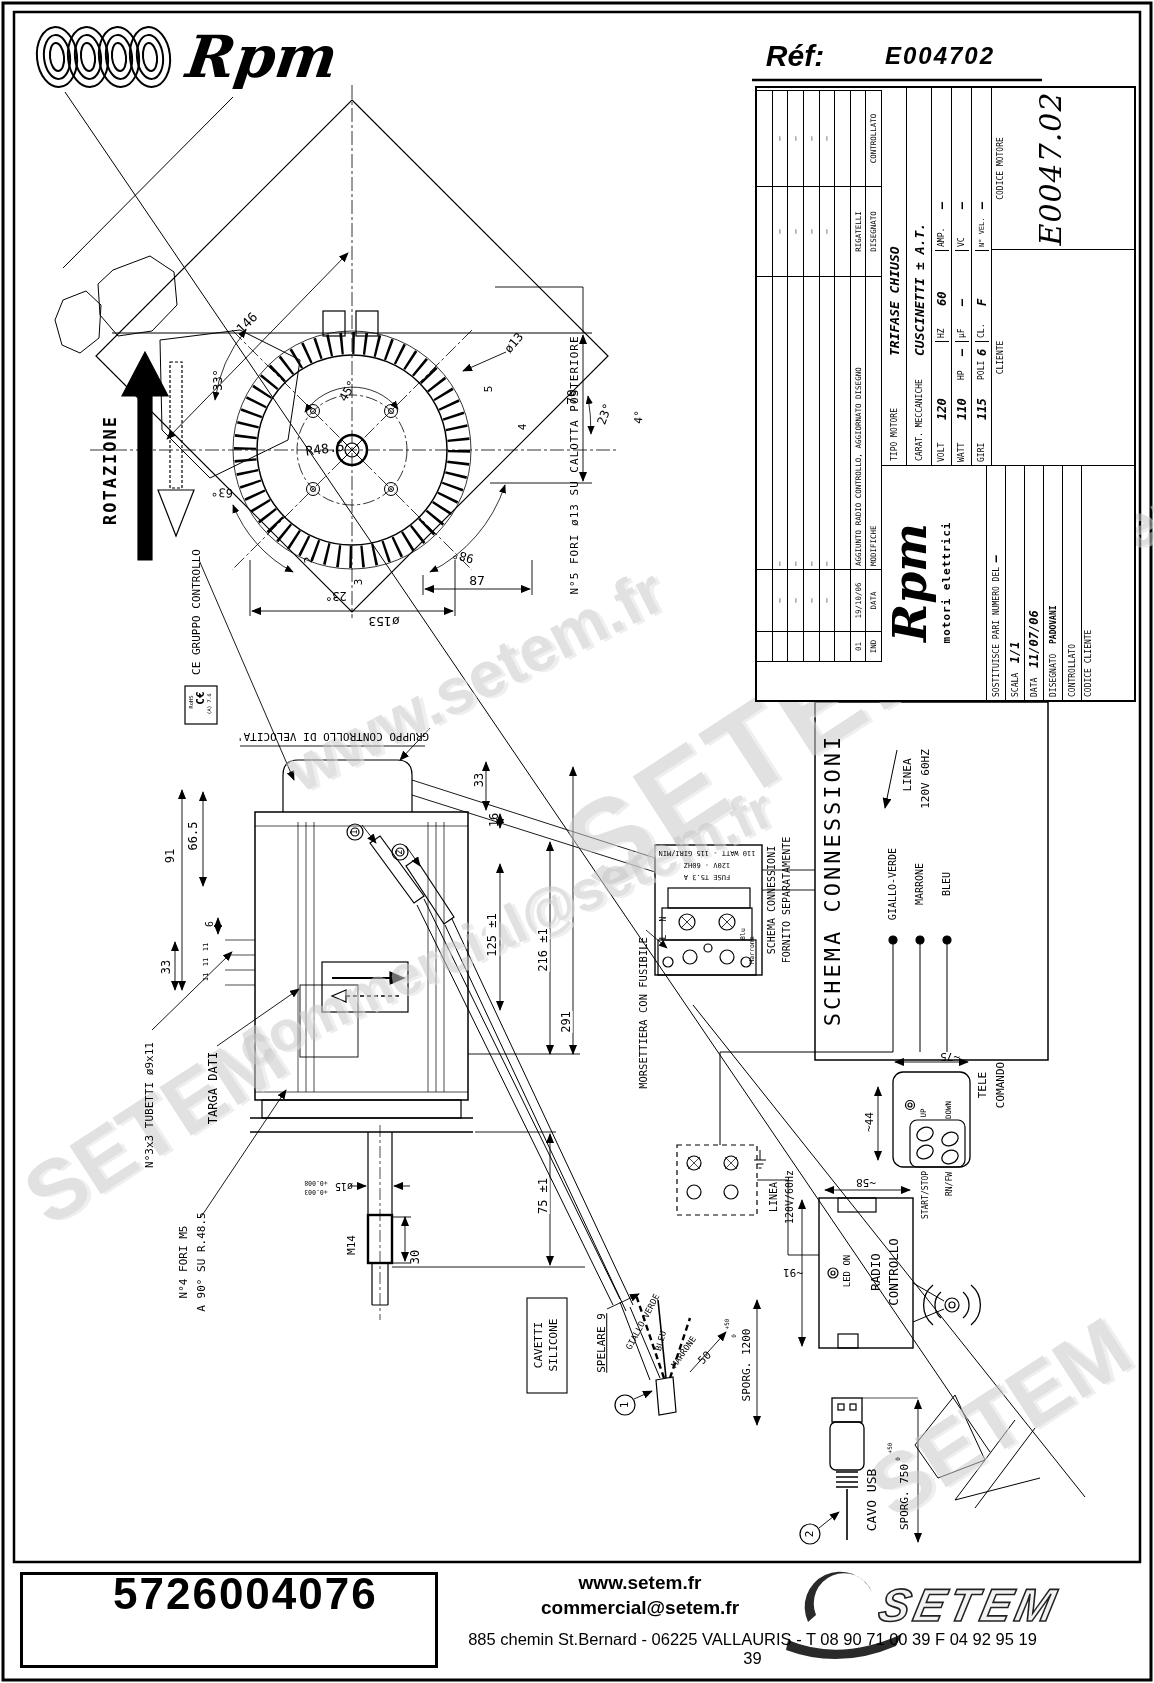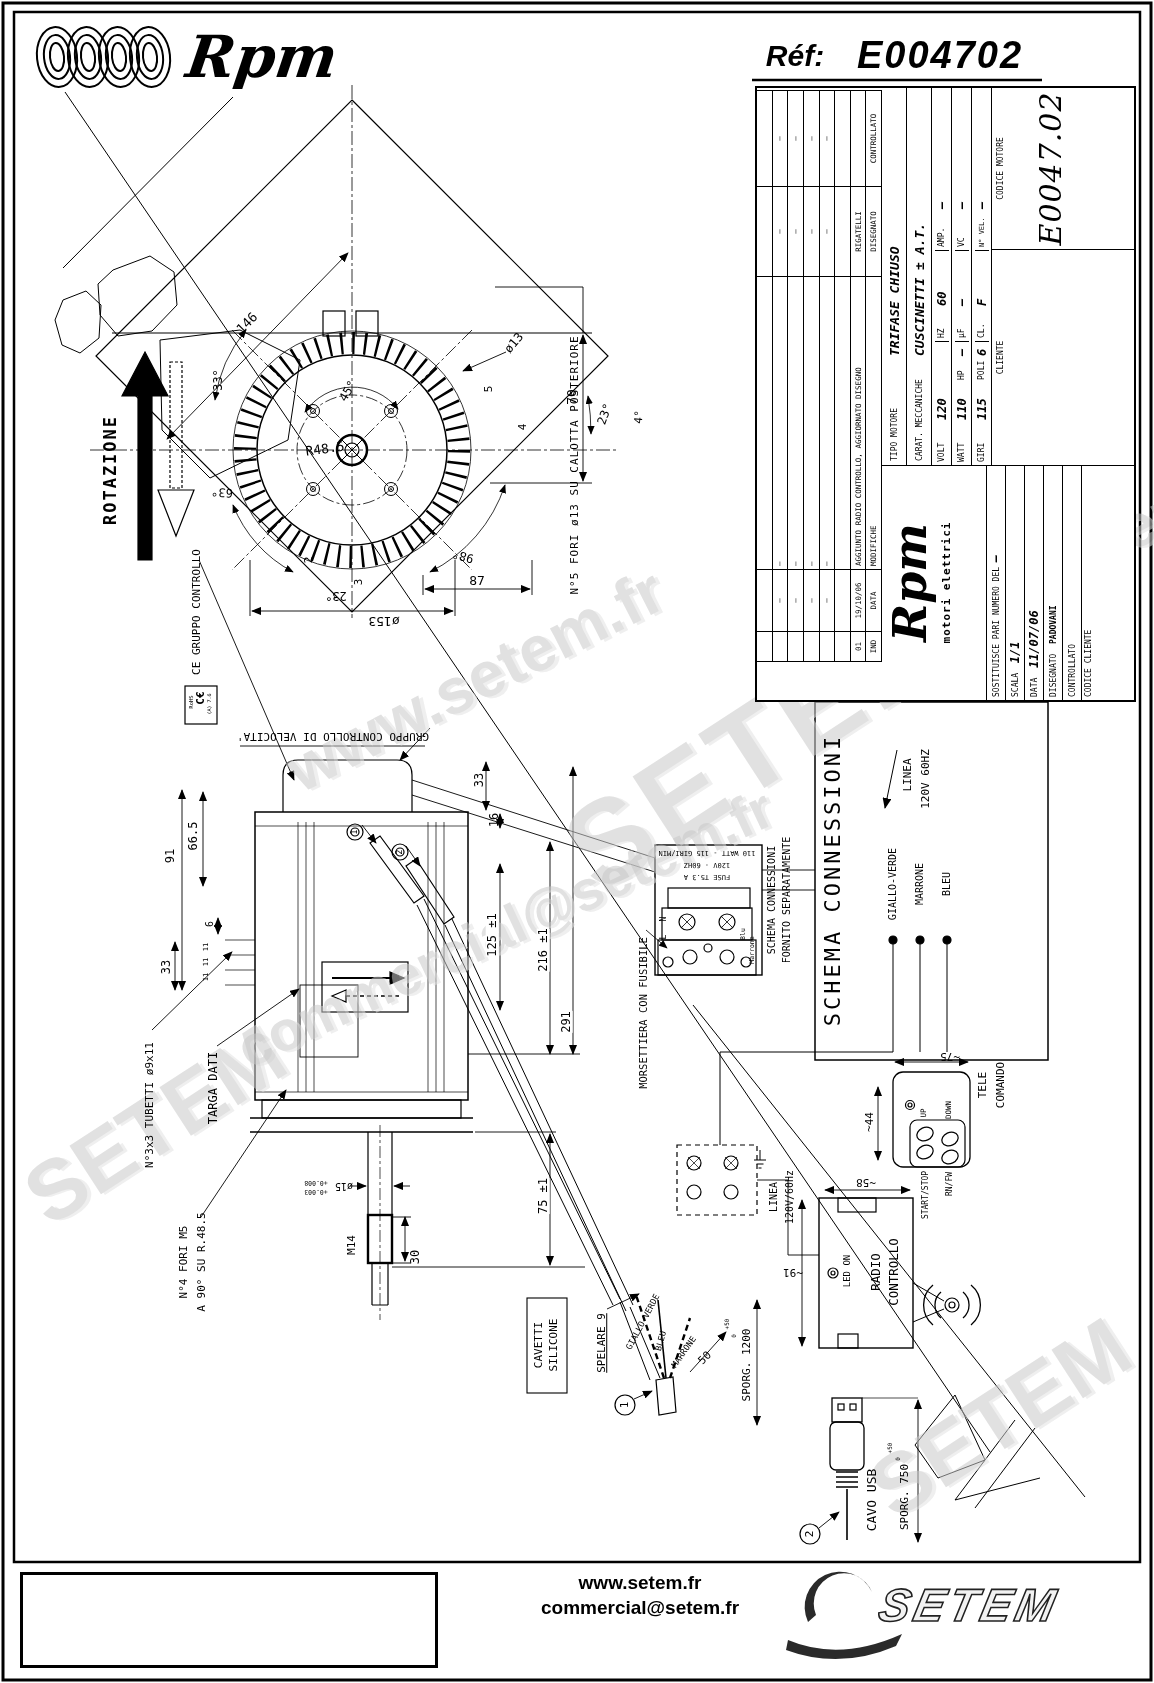--- a/index.html
+++ b/index.html
@@ -305,21 +305,21 @@
 
       <g>
         <path d="M808 1622 A 34 34 0 1 1 872 1592 A 26 26 0 1 0 816 1615 Z" fill="#2a2a2a" stroke="none"></path>
         <path d="M788 1640 Q 840 1662 902 1634 L 896 1646 Q 840 1670 786 1650 Z" fill="#2a2a2a" stroke="none"></path>
       </g>
     </g>
   </svg>
 
   <div class="L seri" style="left:262px;top:57px;font-size:58px;font-style:italic;font-weight:bold;transform:translate(-50%,-50%) skewX(-8deg)">Rpm</div>
   <div class="L" style="left:795px;top:56px;font-size:30px;font-style:italic;font-weight:bold;font-family:'Liberation Sans',sans-serif">Réf:</div>
-  <div class="L" style="left:940px;top:56px;font-size:38px;font-style:italic;font-weight:bold;letter-spacing:2px;font-family:'Liberation Sans',sans-serif">E004702</div>
+  <div class="L" style="left:940px;top:56px;font-size:24px;font-style:italic;font-weight:bold;letter-spacing:2px;font-family:'Liberation Sans',sans-serif">E004702</div>
 
   <div id="tb">
     <div class="abs" style="left:38px;top:0;width:572px;height:125px;border-left:1px solid #000;display:flex;flex-direction:column">
 
     <div class="revrow">
         <div></div>
         <div></div>
         <div></div>
         <div></div>
         <div></div>
@@ -548,18 +548,20 @@
   <div class="L" style="left:876px;top:1272px;--r:-90deg;font-size:12.5px">RADIO</div>
   <div class="L" style="left:894px;top:1272px;--r:-90deg;font-size:12.5px">CONTROLLO</div>
 
   <div class="L" style="left:872px;top:1500px;--r:-90deg;font-size:13px">CAVO USB</div>
   <div class="L" style="left:905px;top:1497px;--r:-90deg;font-size:11px">SPORG. 750</div>
   <div class="L" style="left:890px;top:1448px;--r:-90deg;font-size:6px">+50</div>
   <div class="L" style="left:898px;top:1459px;--r:-90deg;font-size:6px">0</div>
   <div class="L" style="left:810px;top:1534px;--r:-90deg;font-size:11px">2</div>
 
   <div class="ft" style="left:20px;top:1572px;width:412px;height:90px;border:3px solid #000">
+    <div style="font-size:44px;font-weight:bold;letter-spacing:2px;margin:-6px 0 0 90px">5726004076</div>
   </div>
   <div class="ft" style="left:520px;top:1572px;width:240px;text-align:center;font-size:19px;font-weight:bold">www.setem.fr</div>
   <div class="ft" style="left:520px;top:1597px;width:240px;text-align:center;font-size:19px;font-weight:bold">commercial@setem.fr</div>
+  <div class="ft" style="left:465px;top:1630px;width:575px;text-align:center;font-size:16.5px">885 chemin St.Bernard  -  06225 VALLAURIS  -  T 08 90 71 00 39   F 04 92 95 19 39</div>
   <div class="ft" style="left:880px;top:1578px;font-size:46px;font-weight:bold;font-style:italic;letter-spacing:4px;color:#f2f2f2;-webkit-text-stroke:1.6px #222;transform:skewX(-12deg)">SETEM</div>
 
 </div>
 
 </body></html>

